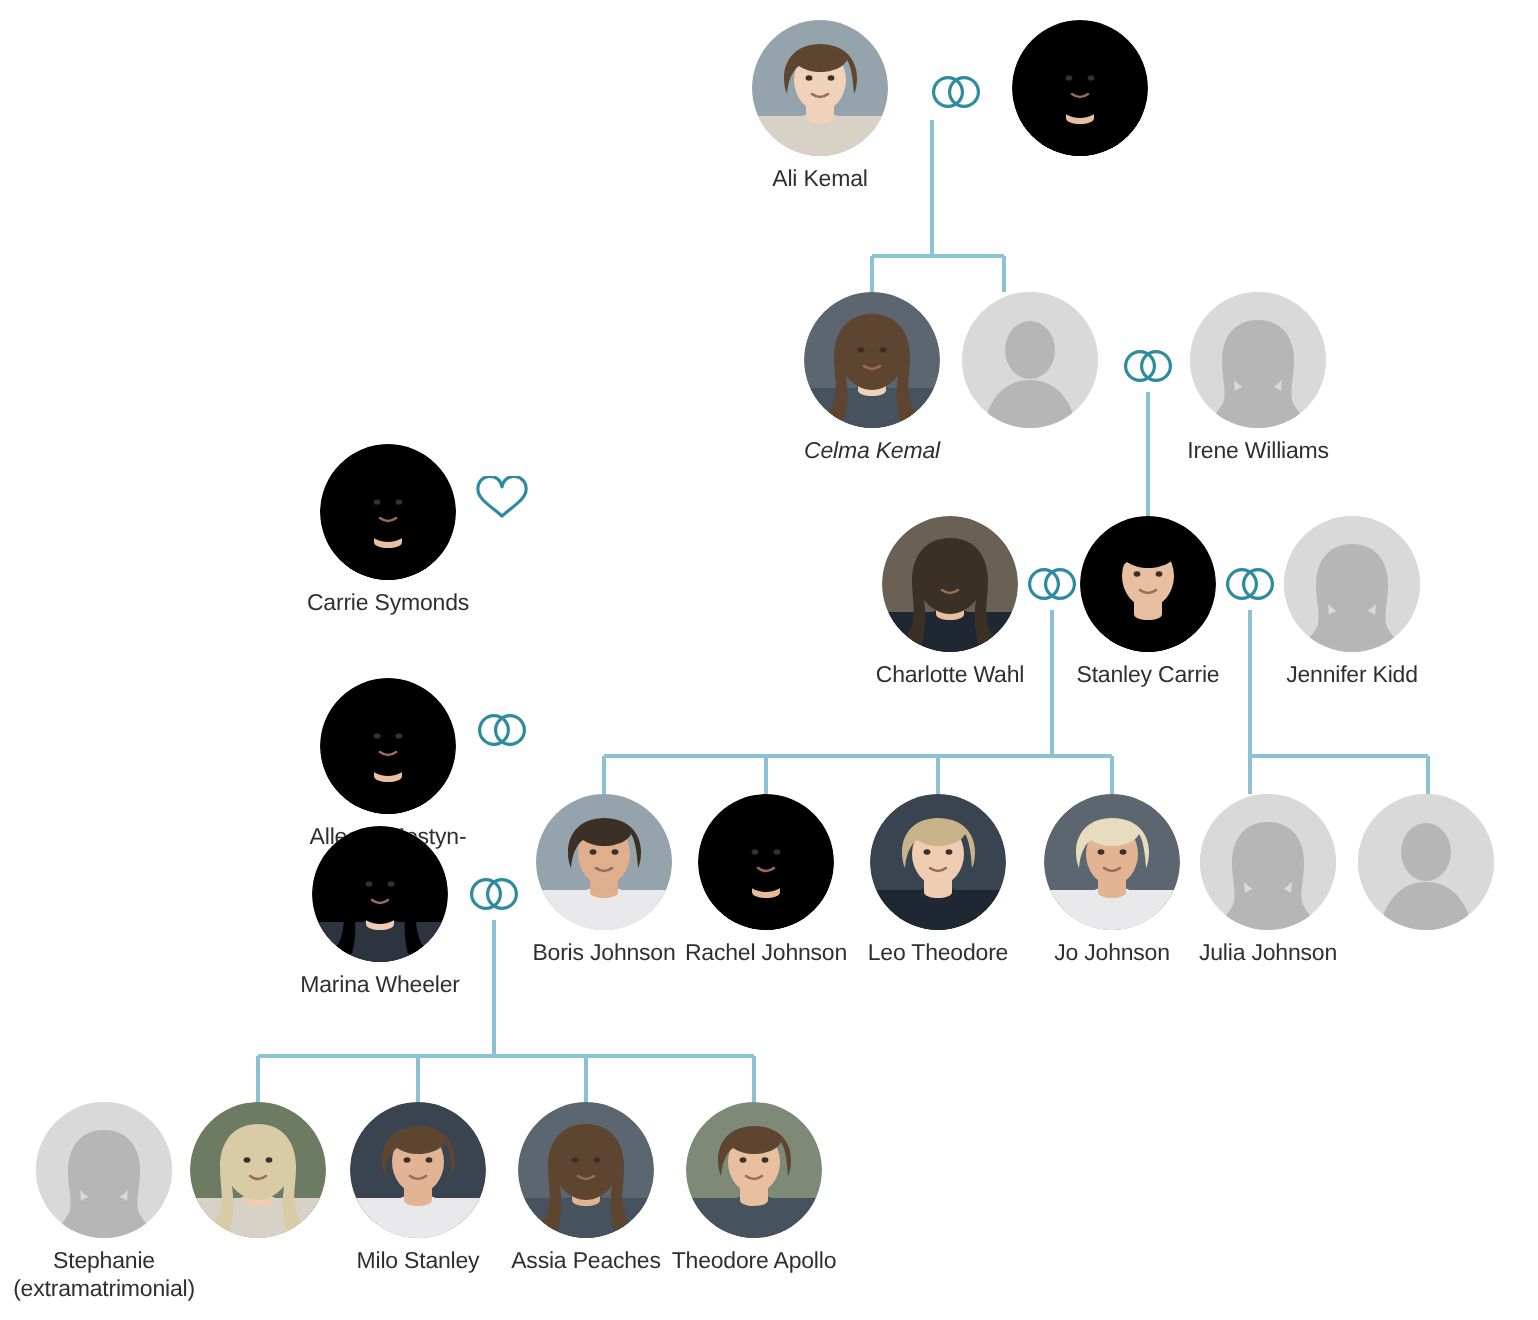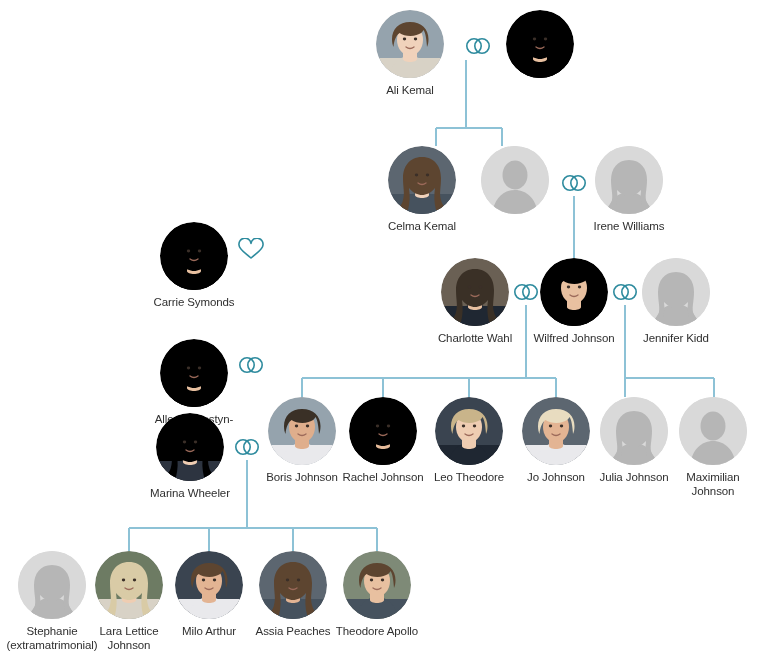--- a/index.html
+++ b/index.html
@@ -133,21 +133,21 @@
               <path d="M27 37h14v12c0 4-14 4-14 0z" fill="#e8c0a0"></path>
               <ellipse cx="34" cy="30" rx="13" ry="15.5" fill="#e8c0a0"></ellipse>
               <path d="M34 11c-13 0-19 10-19 21 0 10 2 15 0 22-1 5-4 7-5 10h10c2-8 2-15 1-22 4 5 9 7 13 7s9-2 13-7c-1 7-1 14 1 22h10c-1-3-4-5-5-10-2-7 0-12 0-22 0-11-6-21-19-21z" fill="undefined"></path>
               <ellipse cx="28.5" cy="29" rx="1.7" ry="1.4" fill="#3b2f28"></ellipse>
               <ellipse cx="39.5" cy="29" rx="1.7" ry="1.4" fill="#3b2f28"></ellipse>
               <path d="M30 37q4 3 8 0" stroke="#9c6a5a" stroke-width="1.3" fill="none" stroke-linecap="round"></path>
             </g>
           </svg>
         </div>
       </div>
-      <div class="person" style="left: 374px; top: 146px;">
+      <div class="person" style="left: 388px; top: 146px; font-style: italic;">
         <div class="avatar">
           <svg viewBox="0 0 68 68">
             <defs>
               <clipPath id="ccelma">
                 <circle cx="34" cy="34" r="34"></circle>
               </clipPath>
             </defs>
             <g clip-path="url(#ccelma)">
               <rect width="68" height="68" fill="#5c6670"></rect>
               <rect y="48" width="68" height="20" fill="#46525e"></rect>
@@ -220,21 +220,21 @@
               <path d="M34 46c-11 0-19 8-21 22h42c-2-14-10-22-21-22z" fill="undefined"></path>
               <path d="M27 37h14v12c0 4-14 4-14 0z" fill="#e8c0a0"></path>
               <ellipse cx="34" cy="30" rx="13" ry="15.5" fill="#e8c0a0"></ellipse>
               <path d="M34 12c-11 0-18 7-18 17 0 3 .5 6 1.5 8 .5-7 3-12 6-14 4 3 12 4 17 2 4-1 6-3 7-5 2 3 3 9 3.5 17 1-2 1.5-5 1.5-8 0-10-7-17-18.5-17z" fill="undefined"></path>
               <ellipse cx="28.5" cy="29" rx="1.7" ry="1.4" fill="#3b2f28"></ellipse>
               <ellipse cx="39.5" cy="29" rx="1.7" ry="1.4" fill="#3b2f28"></ellipse>
               <path d="M30 37q4 3 8 0" stroke="#9c6a5a" stroke-width="1.3" fill="none" stroke-linecap="round"></path>
             </g>
           </svg>
         </div>
-        <div class="label">Wilfred Johnson</div>
+        <div class="label">Stanley Carrie</div>
       </div>
       <div class="person" style="left: 628px; top: 258px;">
         <div class="avatar">
           <svg viewBox="0 0 68 68">
             <circle cx="34" cy="34" r="34" fill="#d9d9d9"></circle>
             <ellipse cx="34" cy="32" rx="12" ry="14" fill="#b6b6b6"></ellipse>
             <path d="M34 46c-11 0-20 8-22 22h44c-2-14-11-22-22-22z" fill="#b6b6b6"></path>
             <path d="M34 14c-12 0-18 9-18 20 0 9 2 14 1 20-1 5-5 6-6 10h9c2-7 3-13 2-20 4 4 8 6 12 6s8-2 12-6c-1 7 0 13 2 20h9c-1-4-5-5-6-10-1-6 1-11 1-20 0-11-6-20-18-20z" fill="#b6b6b6"></path>
           </svg>
         </div>
@@ -413,21 +413,20 @@
         <div class="label">Julia Johnson</div>
       </div>
       <div class="person" style="left: 665px; top: 397px;">
         <div class="avatar">
           <svg viewBox="0 0 68 68">
             <circle cx="34" cy="34" r="34" fill="#d9d9d9"></circle>
             <ellipse cx="34" cy="29" rx="12.5" ry="14.5" fill="#b6b6b6"></ellipse>
             <path d="M34 44c-12 0-21 9-23 24h46c-2-15-11-24-23-24z" fill="#b6b6b6"></path>
           </svg>
         </div>
-        <div class="label">Maximilian Johnson</div>
       </div>
       <div class="person" style="left: 4px; top: 551px;">
         <div class="avatar">
           <svg viewBox="0 0 68 68">
             <circle cx="34" cy="34" r="34" fill="#d9d9d9"></circle>
             <ellipse cx="34" cy="32" rx="12" ry="14" fill="#b6b6b6"></ellipse>
             <path d="M34 46c-11 0-20 8-22 22h44c-2-14-11-22-22-22z" fill="#b6b6b6"></path>
             <path d="M34 14c-12 0-18 9-18 20 0 9 2 14 1 20-1 5-5 6-6 10h9c2-7 3-13 2-20 4 4 8 6 12 6s8-2 12-6c-1 7 0 13 2 20h9c-1-4-5-5-6-10-1-6 1-11 1-20 0-11-6-20-18-20z" fill="#b6b6b6"></path>
           </svg>
         </div>
@@ -448,22 +447,20 @@
               <path d="M34 46c-11 0-19 8-21 22h42c-2-14-10-22-21-22z" fill="#d8d2c6"></path>
               <path d="M27 37h14v12c0 4-14 4-14 0z" fill="#efcdb2"></path>
               <ellipse cx="34" cy="30" rx="13" ry="15.5" fill="#efcdb2"></ellipse>
               <path d="M34 11c-13 0-19 10-19 21 0 10 2 15 0 22-1 5-4 7-5 10h10c2-8 2-15 1-22 4 5 9 7 13 7s9-2 13-7c-1 7-1 14 1 22h10c-1-3-4-5-5-10-2-7 0-12 0-22 0-11-6-21-19-21z" fill="#d9cba6"></path>
               <ellipse cx="28.5" cy="29" rx="1.7" ry="1.4" fill="#3b2f28"></ellipse>
               <ellipse cx="39.5" cy="29" rx="1.7" ry="1.4" fill="#3b2f28"></ellipse>
               <path d="M30 37q4 3 8 0" stroke="#9c6a5a" stroke-width="1.3" fill="none" stroke-linecap="round"></path>
             </g>
           </svg>
         </div>
-        <div class="label">Lara Lettice
-Johnson</div>
       </div>
       <div class="person" style="left: 161px; top: 551px;">
         <div class="avatar">
           <svg viewBox="0 0 68 68">
             <defs>
               <clipPath id="cmilo">
                 <circle cx="34" cy="34" r="34"></circle>
               </clipPath>
             </defs>
             <g clip-path="url(#cmilo)">
@@ -472,21 +469,21 @@
               <path d="M34 46c-11 0-19 8-21 22h42c-2-14-10-22-21-22z" fill="#e9e9ec"></path>
               <path d="M27 37h14v12c0 4-14 4-14 0z" fill="#e3b493"></path>
               <ellipse cx="34" cy="30" rx="13" ry="15.5" fill="#e3b493"></ellipse>
               <path d="M34 12c-11 0-18 7-18 17 0 3 .5 6 1.5 8 .5-7 3-12 6-14 4 3 12 4 17 2 4-1 6-3 7-5 2 3 3 9 3.5 17 1-2 1.5-5 1.5-8 0-10-7-17-18.5-17z" fill="#5d4530"></path>
               <ellipse cx="28.5" cy="29" rx="1.7" ry="1.4" fill="#3b2f28"></ellipse>
               <ellipse cx="39.5" cy="29" rx="1.7" ry="1.4" fill="#3b2f28"></ellipse>
               <path d="M30 37q4 3 8 0" stroke="#9c6a5a" stroke-width="1.3" fill="none" stroke-linecap="round"></path>
             </g>
           </svg>
         </div>
-        <div class="label">Milo Arthur</div>
+        <div class="label">Milo Stanley</div>
       </div>
       <div class="person" style="left: 245px; top: 551px;">
         <div class="avatar">
           <svg viewBox="0 0 68 68">
             <defs>
               <clipPath id="cassia">
                 <circle cx="34" cy="34" r="34"></circle>
               </clipPath>
             </defs>
             <g clip-path="url(#cassia)">

